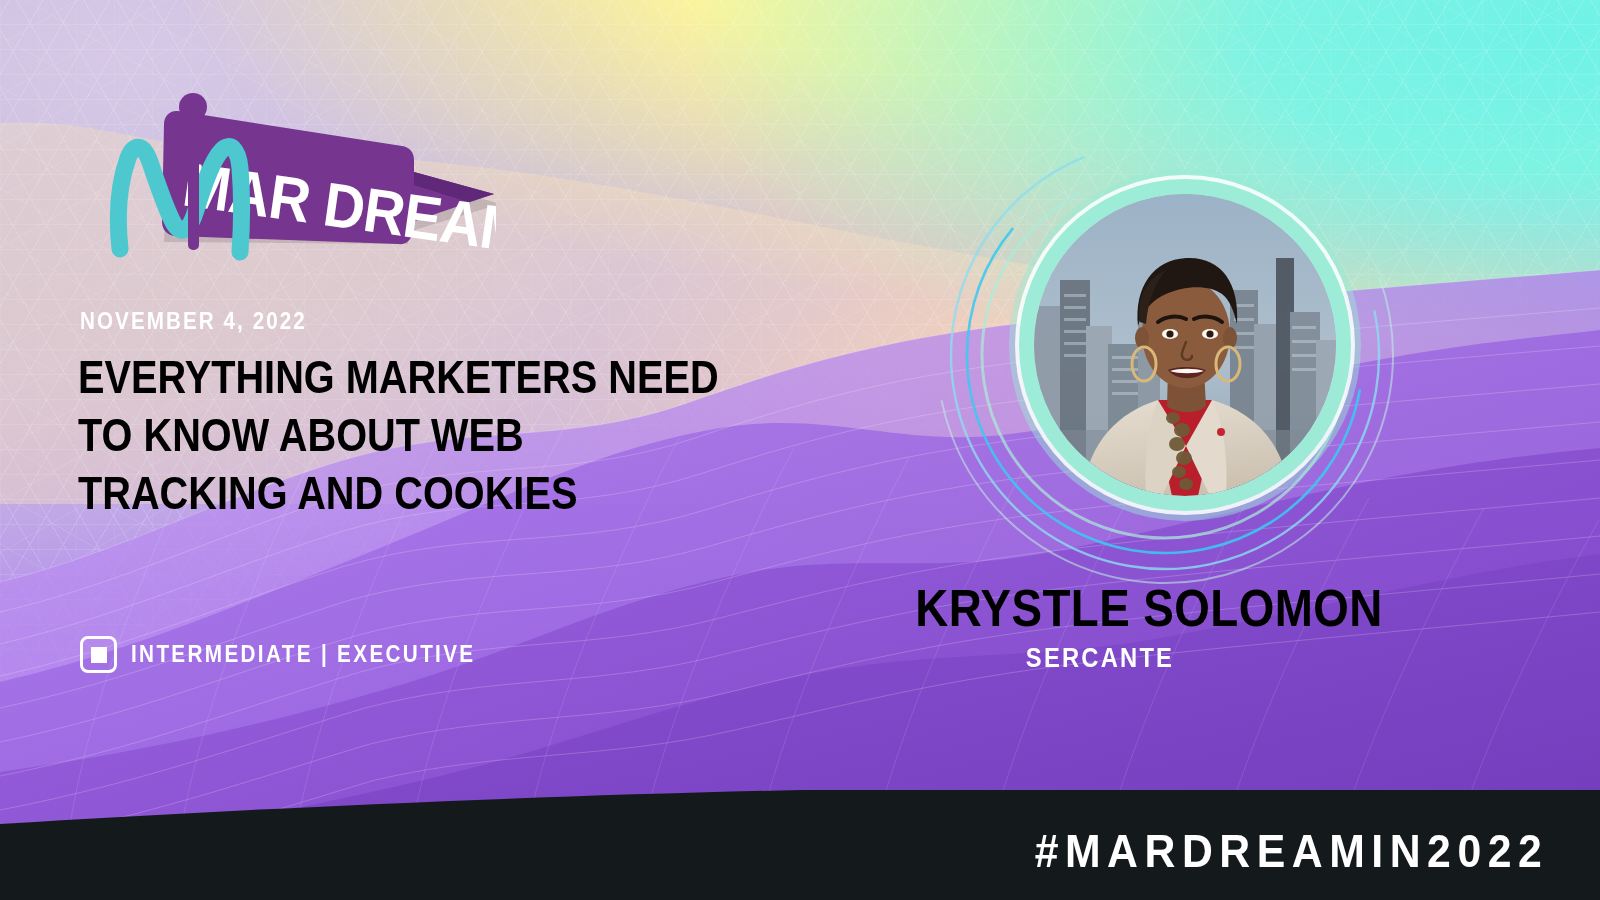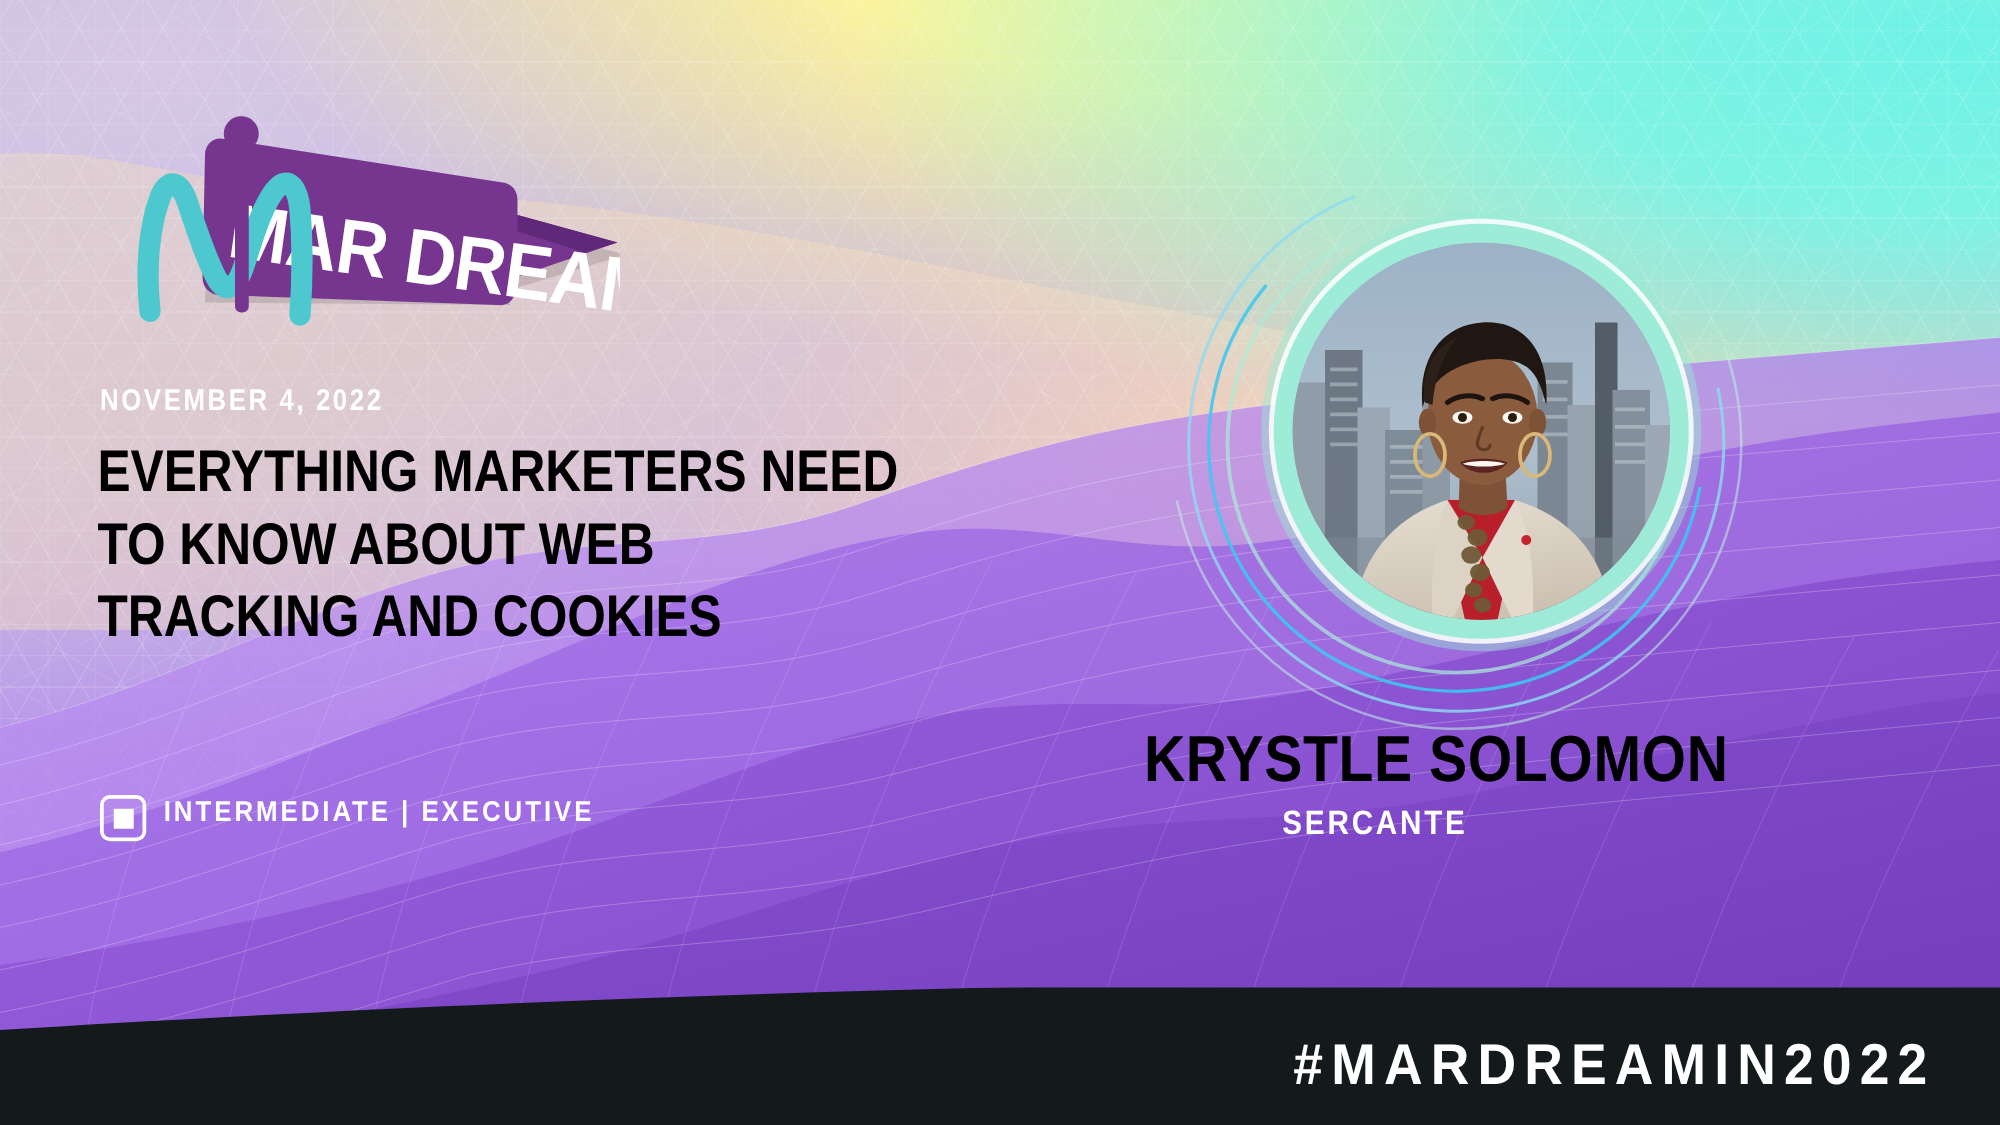--- a/index.html
+++ b/index.html
@@ -109,21 +109,21 @@
     font-size:47px; font-weight:700;
     line-height:58px;
     letter-spacing:0px;
     font-family:"Liberation Sans", sans-serif;
     transform:scaleX(.845); transform-origin:left top;
     text-transform:uppercase;
   }
 
   .badge-row {
     position:absolute; left:80px; top:636px;
-    display:flex; gap:14px;
+    display:flex; align-items:center; gap:14px;
   }
   .badge-icon {
     width:37px; height:37px; border:3px solid #ffffff; border-radius:8px;
     display:flex; align-items:center; justify-content:center;
     flex:none;
   }
   .badge-icon i { display:block; width:16px; height:16px; background:#ffffff; }
   .badge-text {
     color:#ffffff; font-size:23px; font-weight:700;
     letter-spacing:2.6px; white-space:nowrap;

